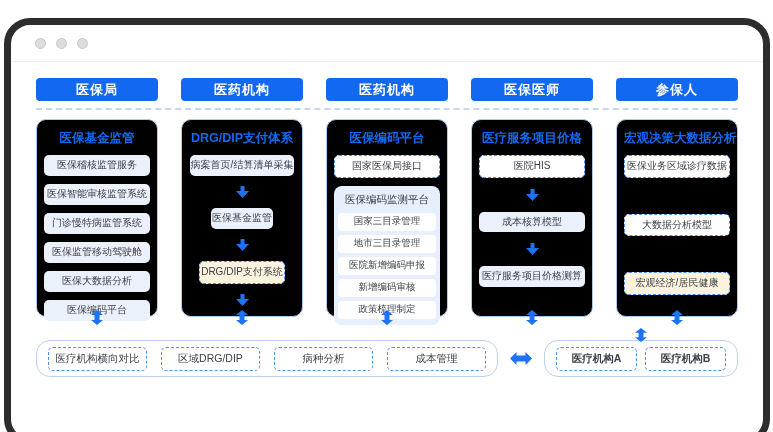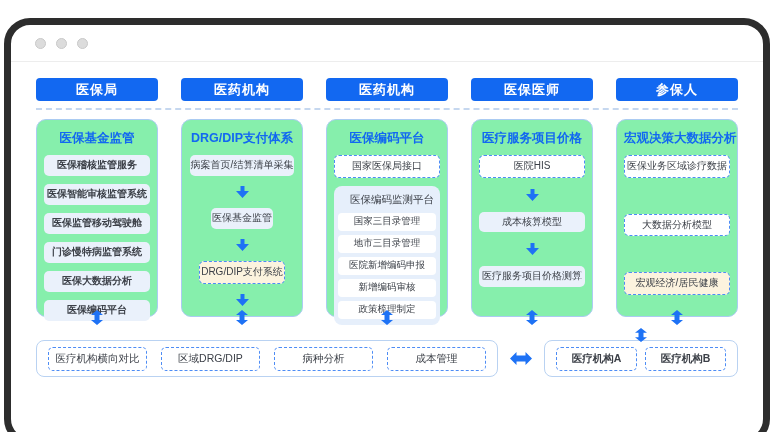--- a/index.html
+++ b/index.html
@@ -12,48 +12,48 @@
   .dot { width:11px; height:11px; border-radius:50%; background:#dcdcdc;
     border:1px solid #c8c8c8; }
   .content { padding:16px 25px 0; }
   .header-row { display:flex; justify-content:space-between; }
   .hbtn { width:122px; height:23px; background:#1268f1; color:#fff; font-size:13px;
     font-weight:bold; display:flex; align-items:center; justify-content:center;
     border-radius:4px; letter-spacing:1px; }
   .dashline { border-top:2px dashed #c5d7ef; margin:7px 0 9px; }
   .cards-row { display:flex; justify-content:space-between; }
   .card { width:122px; height:198px; border:1.5px solid #abcbf2; border-radius:10px;
-    background:#86efac; padding:8px 7px; display:flex; flex-direction:column; }
+    background:#000000; padding:8px 7px; display:flex; flex-direction:column; }
   .card-title { color:#1268f1; font-weight:bold; font-size:12.5px; text-align:center;
     margin:2px 0 8px; white-space:nowrap; }
   .node { font-size:10px; color:#3c4048; text-align:center; border-radius:5px;
     padding:4px 1px; line-height:1.25; white-space:nowrap; }
   .plain { background:#eaf1fb; }
   .dashw { background:#fff; border:1.5px dashed #4d8cf5; }
   .dashc { background:#fcf3de; border:1.5px dashed #4d8cf5; }
-  .stack1 { display:flex; flex-direction:column; gap:8.5px;font-weight:bold; }
+  .stack1 { display:flex; flex-direction:column; gap:8.5px; }
   .stack2 { display:flex; flex-direction:column; flex:1; justify-content:space-between;align-items:center; }
   .aicon { display:flex; justify-content:center; margin:2px 0; }
   .group { background:#e6effb; border-radius:8px; padding:6px 4px; margin-top:8px;
     display:flex; flex-direction:column; gap:4px; flex:1; }
-  .group-title { font-size:10.5px; color:#3c4048; margin:1px 12px 2px;
+  .group-title { font-size:10.5px; color:#3c4048; text-align:center; margin:1px 2px 2px;
     white-space:nowrap; }
   .mini { background:#fff; border-radius:4px; font-size:9.5px; color:#3c4048;
     text-align:center; padding:2.5px 0; white-space:nowrap; }
   .sp36 { margin-bottom:36px; }
   .arrows-row { display:flex; justify-content:space-between; height:15px;
     margin-top:-7px; margin-bottom:1px; position:relative; z-index:2; }
   .aslot { width:122px; display:flex; justify-content:center; }
   .bar { height:25px; background:#1268f1; border-radius:5px; color:#fff;
     font-weight:bold; font-size:13.5px; letter-spacing:2px; display:flex;
     align-items:center; justify-content:center; }
   .sub-arrow-row { height:14px; position:relative; }
   .sub-arrow-row .aicon { position:absolute; left:599px; top:0; }
   .bottom-row { display:flex; align-items:stretch; height:37px; gap:12px; }
-  .bcontainer { border:1.5px solid #b9d2f2; border-radius:8px; background:#fff;
+  .bcontainer { border:1.5px solid #b9d2f2; border-radius:14px; background:#fff;
     display:flex; align-items:center; padding:0 11px; }
   .bcontainer.left { width:462px; gap:14px; }
   .bcontainer.right { flex:1; gap:8px;font-weight:bold; }
   .chip { flex:1; border:1.5px dashed #4d8cf5; border-radius:5px; background:#fff;
     font-size:10.5px; color:#3c4048; text-align:center; padding:4px 0;
     white-space:nowrap; }
   .harrow { display:flex; align-items:center; }
 </style>
 </head>
 <body>
@@ -76,22 +76,22 @@
 
     <div class="dashline"></div>
 
     <div class="cards-row">
 
       <div class="card">
         <div class="card-title">医保基金监管</div>
         <div class="stack1">
           <div class="node plain">医保稽核监管服务</div>
           <div class="node plain">医保智能审核监管系统</div>
+          <div class="node plain">门诊慢特病监管系统</div>
           <div class="node plain">医保监管移动驾驶舱</div>
-          <div class="node plain">门诊慢特病监管系统</div>
           <div class="node plain">医保大数据分析</div>
           <div class="node plain">医保编码平台</div>
         </div>
       </div>
 
       <div class="card">
         <div class="card-title">DRG/DIP支付体系</div>
         <div class="stack2">
           <div class="node plain">病案首页/结算清单采集</div>
           <div class="aicon">

